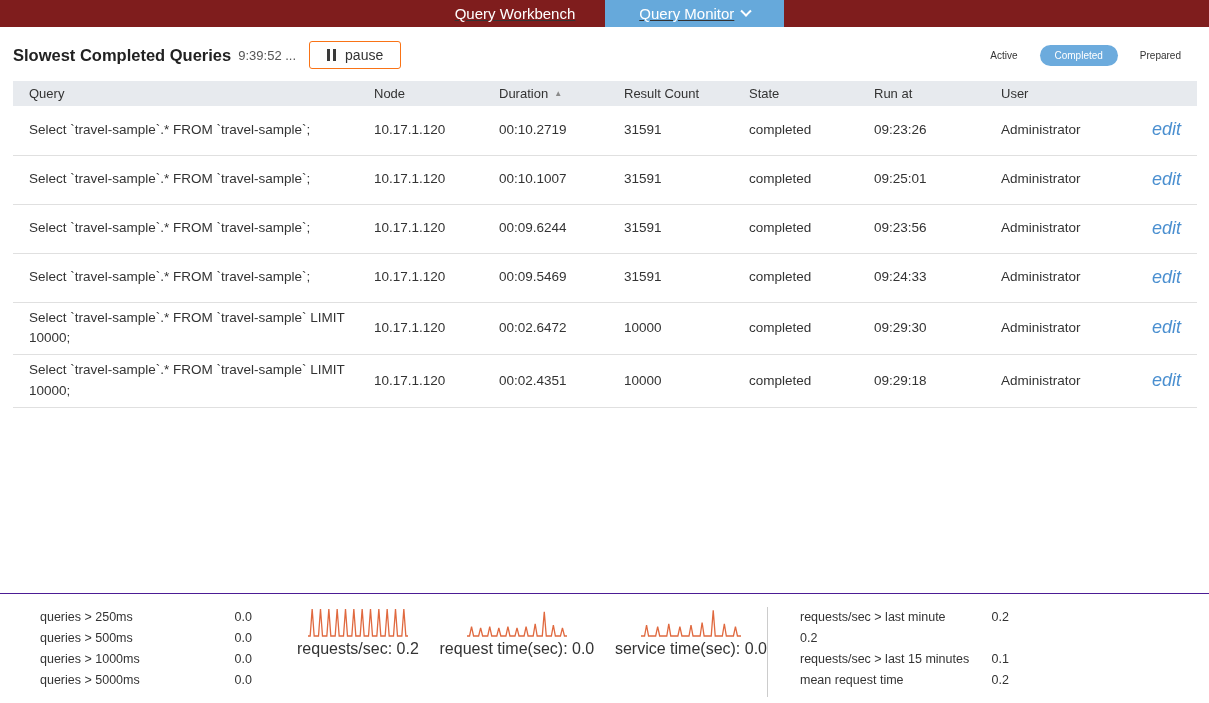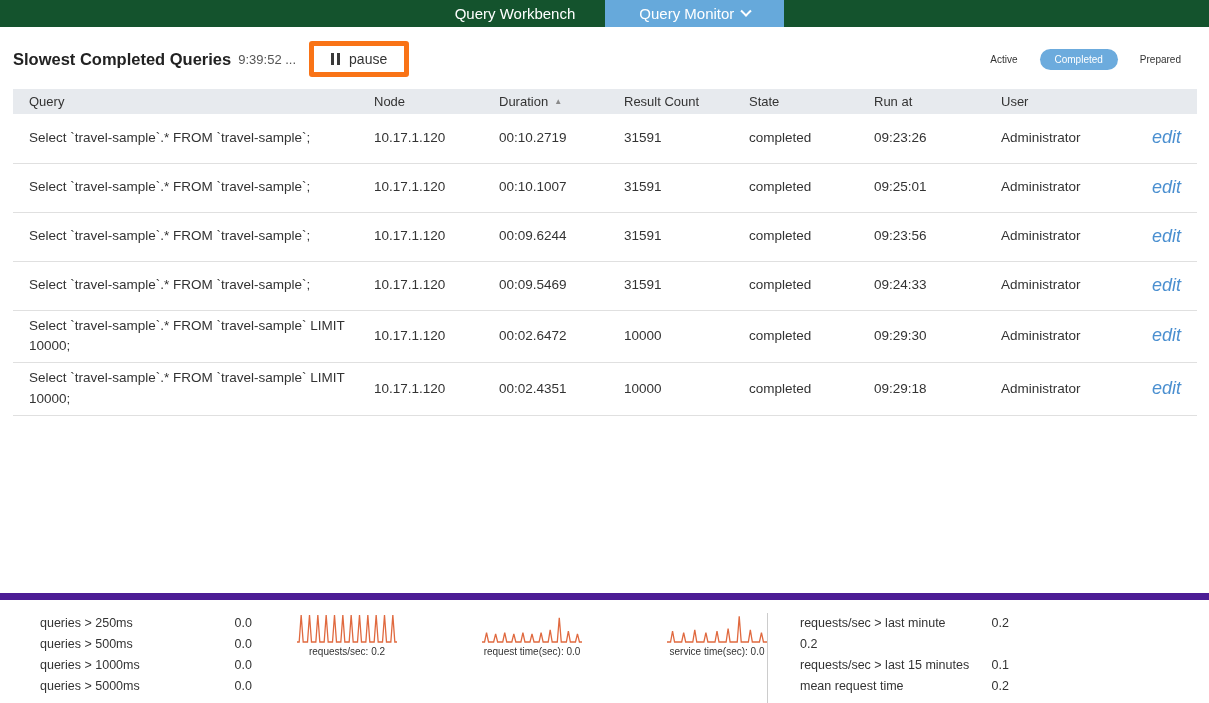--- a/index.html
+++ b/index.html
@@ -1,56 +1,56 @@
 <!DOCTYPE html>
 <html><head>
 <meta charset="utf-8">
 <style>
   * { margin:0; padding:0; box-sizing:border-box; }
   html,body { width:1209px; height:703px; background:#fff; font-family:"Liberation Sans", sans-serif; color:#333; }
   body { position:relative; overflow:hidden; }
 
   
-  .topbar { height:27px; background:#14532d; display:flex; justify-content:center; align-items:stretch; }
+  .topbar { height:27px; background:#7f1d1d; display:flex; justify-content:center; align-items:stretch;text-decoration:underline; }
   .topbar-tab { color:#fff; font-size:15px; line-height:27px; padding:0 30px; cursor:pointer; display:flex; align-items:center; gap:8px; }
   .topbar-tab.active { background:#66a9db; padding:0 34px; }
   .chev { width:8px; height:8px; border-right:2px solid #fff; border-bottom:2px solid #fff; transform:rotate(45deg) translate(-2px,-2px); display:inline-block; }
 
   
   .header { display:flex; align-items:center; padding:14px 26px 12px 13px; }
   .page-title { font-size:16.5px; font-weight:bold; color:#222; }
   .timestamp { font-size:13px; color:#555; margin-left:7px; }
-  .pause-btn { margin-left:13px; background:#fff; border:5px solid #f97316; border-radius:3px; padding:5px 17px; font-size:14px; color:#333; display:flex; align-items:center; gap:9px; cursor:pointer; }
+  .pause-btn { margin-left:13px; background:#fff; border:1px solid #f97316; border-radius:3px; padding:5px 17px; font-size:14px; color:#333; display:flex; align-items:center; gap:9px; cursor:pointer; }
   .pause-icon { display:inline-flex; gap:3px; }
   .pause-icon i { width:3px; height:12px; background:#3a3a3a; display:block; }
   .spacer { flex:1; }
   .filters { display:flex; align-items:center; gap:20px; }
   .filter { font-size:10px; color:#333; cursor:pointer; padding:5px 2px; }
   .filter.selected { background:#6cabdd; color:#fff; border-radius:15px; padding:5px 15px; }
 
   
   .tbl-wrap { margin:0 13px; }
   table { width:1184px; border-collapse:collapse; table-layout:fixed; }
   th { background:#e7eaee; font-weight:normal; font-size:13px; color:#333; text-align:left; height:25px; padding-left:16px; }
   td { font-size:13.5px; color:#333; height:49px; padding:5px 0 5px 16px; border-bottom:1px solid #e0e0e0; vertical-align:middle; line-height:1.55; }
   td.query { word-wrap:break-word; }
   td.action, th.action { text-align:right; padding-right:16px; }
   .edit-link { color:#4a8fd0; text-decoration:none; cursor:pointer; font-size:18px;font-style:italic; }
   .sort-icon { font-size:8px; color:#8a8a8a; margin-left:6px; vertical-align:2px; }
 
   
-  .footer { position:absolute; left:0; right:0; bottom:0; height:110px; border-top:7px solid #4c1d95; display:flex; align-items:flex-start; padding-top:13px; }
+  .footer { position:absolute; left:0; right:0; bottom:0; height:110px; border-top:1px solid #4c1d95; display:flex; align-items:flex-start; padding-top:13px; }
   .stat-col { display:flex; flex-direction:column; }
   .f-left { margin-left:40px; width:212px; }
   .stat-row { display:flex; justify-content:space-between; font-size:12.5px; line-height:21px; color:#333; }
   .f-mid { width:470px; margin-left:45px; display:flex; flex-direction:column; }
   .spark-row { display:flex; justify-content:space-between; width:100%; }
   .spark-group { display:flex; flex-direction:column; align-items:center; }
   .spark-group svg { display:block; }
-  .spark-label { font-size:10px; color:#333; margin-top:3px; }
+  .spark-label { font-size:16px; color:#333; margin-top:3px; }
   .memory { text-align:center; font-size:12.5px; margin-top:16px; width:100%; }
   .f-right { border-left:1px solid #ccc; padding-left:32px; width:242px; height:90px; }
 </style>
 </head>
 <body>
 
 <div class="topbar">
   <div class="topbar-tab">
     <span>Query Workbench</span>
   </div>

